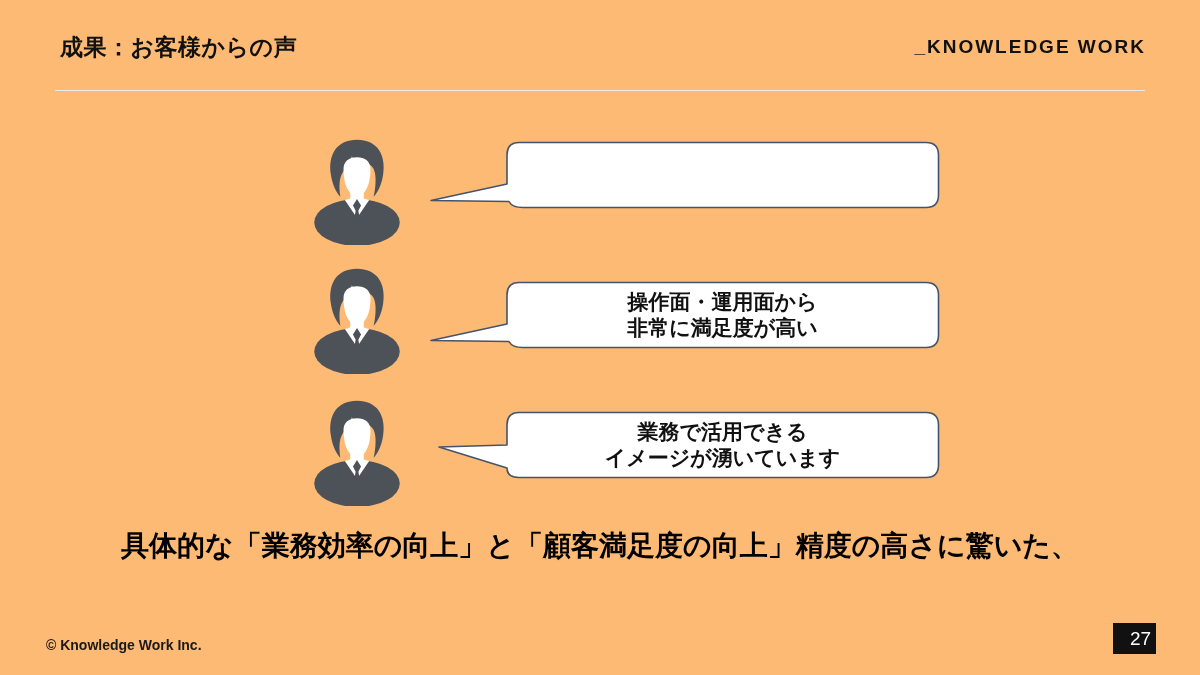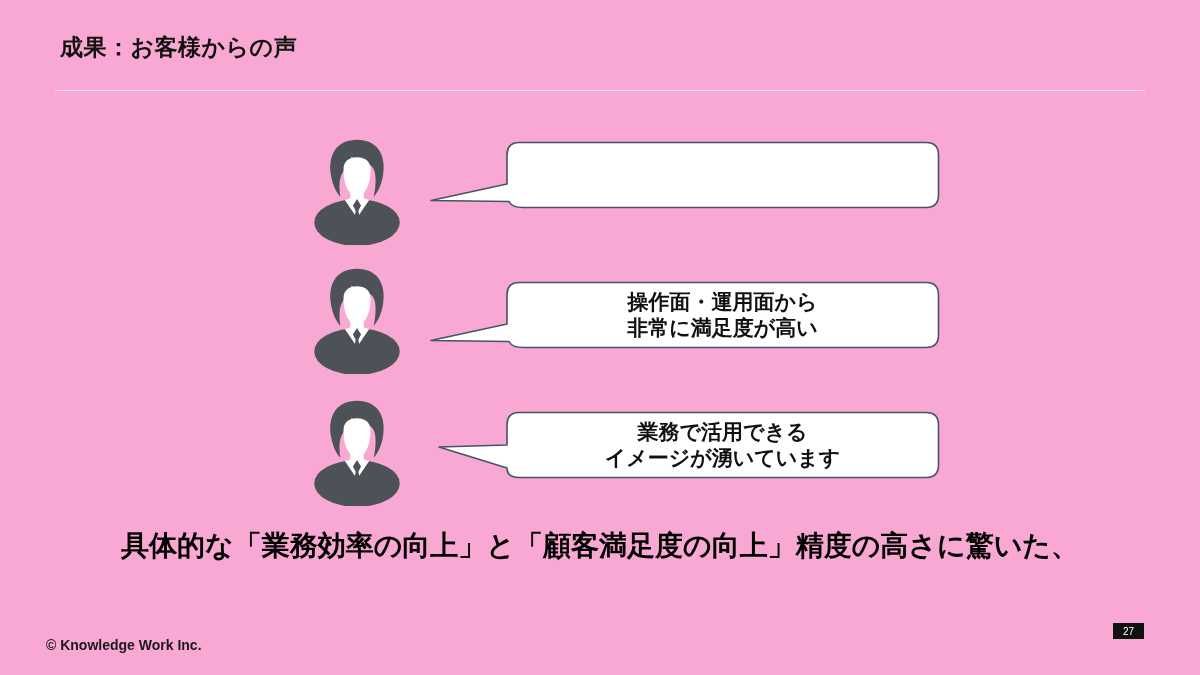--- a/index.html
+++ b/index.html
@@ -1,17 +1,17 @@
 <!DOCTYPE html>
 <html style="--bubble-border: #44546a; --avatar: #4c5258; --badge-bg: #111111; --divider: #e8e8e8;"><head>
 <meta charset="utf-8">
 <style>
   html,body { margin:0; padding:0; background:#888; }
   .slide {
-    position:relative; width:1200px; height:675px; background:#f9a8d4;
+    position:relative; width:1200px; height:675px; background:#fdba74;
     overflow:hidden; font-family:"Liberation Sans","DejaVu Sans",sans-serif;
     color:#111;
   }
   .title {
     position:absolute; left:60px; top:32px; font-size:23px; font-weight:700;
     letter-spacing:0.5px; color:#111;
   }
   .logo {
     position:absolute; right:54px; top:36px; font-size:19px; font-weight:700;
     letter-spacing:2px; color:#111; white-space:nowrap;
@@ -36,23 +36,23 @@
     white-space:pre-line;
   }
   .summary {
     position:absolute; left:0; top:527px; width:1200px; text-align:center;
     font-size:28px; font-weight:700; line-height:37px; color:#000;
   }
   .copyright {
     position:absolute; left:46px; top:637px; font-size:14px; color:#1a1a1a;font-weight:bold;
   }
   .page-badge {
-    position:absolute; left:1113px; top:623px; width:31px; height:16px;
-    background:var(--badge-bg,#111); color:#fff; font-size:10px;
-    display:flex; align-items:center; justify-content:center;
+    position:absolute; left:1113px; top:623px; width:31px; height:31px;
+    background:var(--badge-bg,#111); color:#fff; font-size:19px;
+    display:flex; align-items:center; justify-content:center;padding-left:12px;
   }
   .bubble path.shape {
     fill:#ffffff; stroke:var(--bubble-border,#44546a); stroke-width:1.6;
     stroke-linejoin:round;
   }
 </style>
 </head>
 <body>
 
 <div class="slide">
@@ -64,20 +64,21 @@
         <path fill="#ffffff" d="M35 36 C35 27 41 22.5 50 22.5 C59 22.5 65 27 65 36 C65 45 63.3 53.5 59.5 59.5 C57 63.5 53.5 66 50 66 C46.5 66 43 63.5 40.5 59.5 C36.7 53.5 35 45 35 36 Z"></path>
         <path fill="#ffffff" d="M42.5 58 L57.5 58 L57.5 77 C57.5 81 42.5 81 42.5 77 Z"></path>
         <ellipse fill="currentColor" cx="50" cy="95" rx="47.5" ry="26"></ellipse>
         <path fill="#ffffff" d="M36.5 70 L50 90 L63.5 70 L50 66 Z"></path>
         <path fill="currentColor" d="M50 69 L45.5 76 L48.5 82 L46 95.5 L50 103.5 L54 95.5 L51.5 82 L54.5 76 Z"></path>
       </symbol>
     </defs>
   </svg>
 
   <div class="title">成果：お客様からの声</div>
+  <div class="logo">_KNOWLEDGE WORK</div>
   <div class="divider"></div>
 
   <svg class="avatar avatar-1" viewBox="0 0 100 120">
       <use href="#avatar-icon"></use>
     </svg>
   <div class="bubble bubble-1">
     <svg viewBox="0 0 512 68">
       <path class="shape" d="M91 1.5 H498 Q510.5 1.5 510.5 14 V54 Q510.5 66.5 498 66.5 H95 Q84 66.5 81 60.5 L3 59.5 L79 43 V14 Q79 1.5 91 1.5 Z"></path>
     </svg>
   </div>

